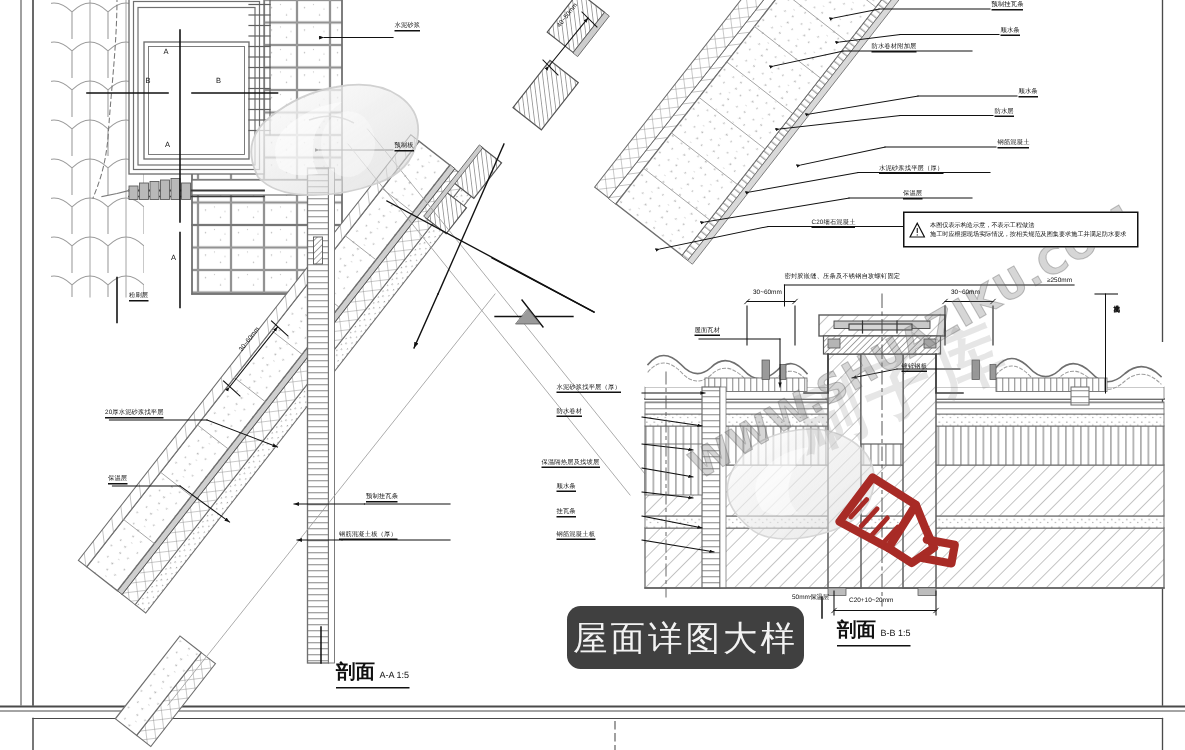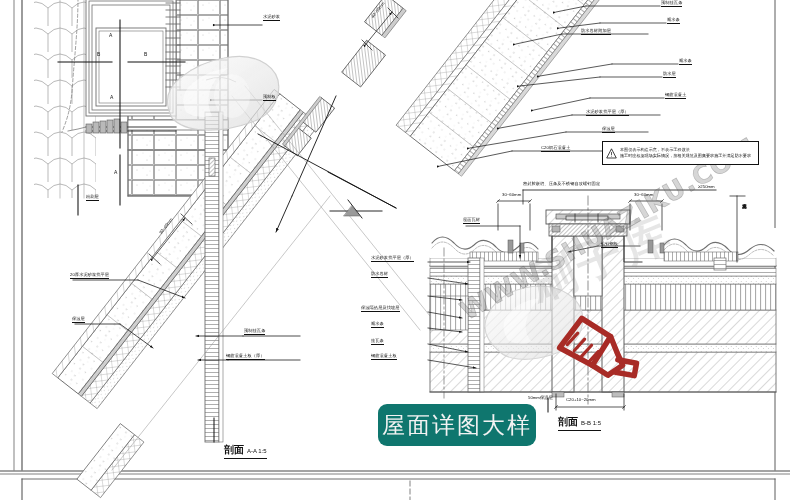--- a/index.html
+++ b/index.html
@@ -10,28 +10,28 @@
 
   .lbl{position:absolute;font-size:4.2px;line-height:1.15;color:#111;
        white-space:nowrap;letter-spacing:0.1px;}
   .lbl.u{border-bottom:0.7px solid #111;padding-bottom:0.5px;}
   .dim{position:absolute;font-size:4.3px;color:#111;white-space:nowrap;}
   .vlbl{position:absolute;font-size:4.4px;color:#111;white-space:nowrap;
         writing-mode:vertical-rl;text-orientation:upright;letter-spacing:0px;}
 
   .seclbl{position:absolute;white-space:nowrap;color:#111;
           border-bottom:1px solid #111;padding-bottom:1px;}
-  .seclbl .cn{font-size:10px;font-weight:bold;}
+  .seclbl .cn{font-size:13px;font-weight:bold;}
   .seclbl .sc{font-size:6px;margin-left:3px;}
 
   .notebox{position:absolute;border:0.8px solid #111;background:#fff;
            display:flex;align-items:center;gap:3px;padding:2px 4px 2px 3px;}
   .notebox .ntxt{font-size:4.1px;line-height:1.35;color:#111;white-space:nowrap;}
 
-  #title-plate{position:absolute;background:#0f766e;border-radius:9px;
+  #title-plate{position:absolute;background:#404040;border-radius:9px;
        display:flex;align-items:center;justify-content:center;}
   #title-plate span{color:#f2f2f2;font-size:23px;letter-spacing:2px;
        font-family:"DejaVu Sans","Liberation Sans",sans-serif;}
 
   
   #wm-diag{position:absolute;left:455px;top:300px;transform:rotate(-30deg);
      transform-origin:0 0;font-size:26px;font-weight:bold;letter-spacing:1px;
      color:rgba(120,120,120,0.30);-webkit-text-stroke:0.7px rgba(90,90,90,0.35);
      font-family:"DejaVu Sans","Liberation Sans",sans-serif;pointer-events:none;}
   #wm-cn{position:absolute;left:520px;top:258px;transform:rotate(-22deg);

